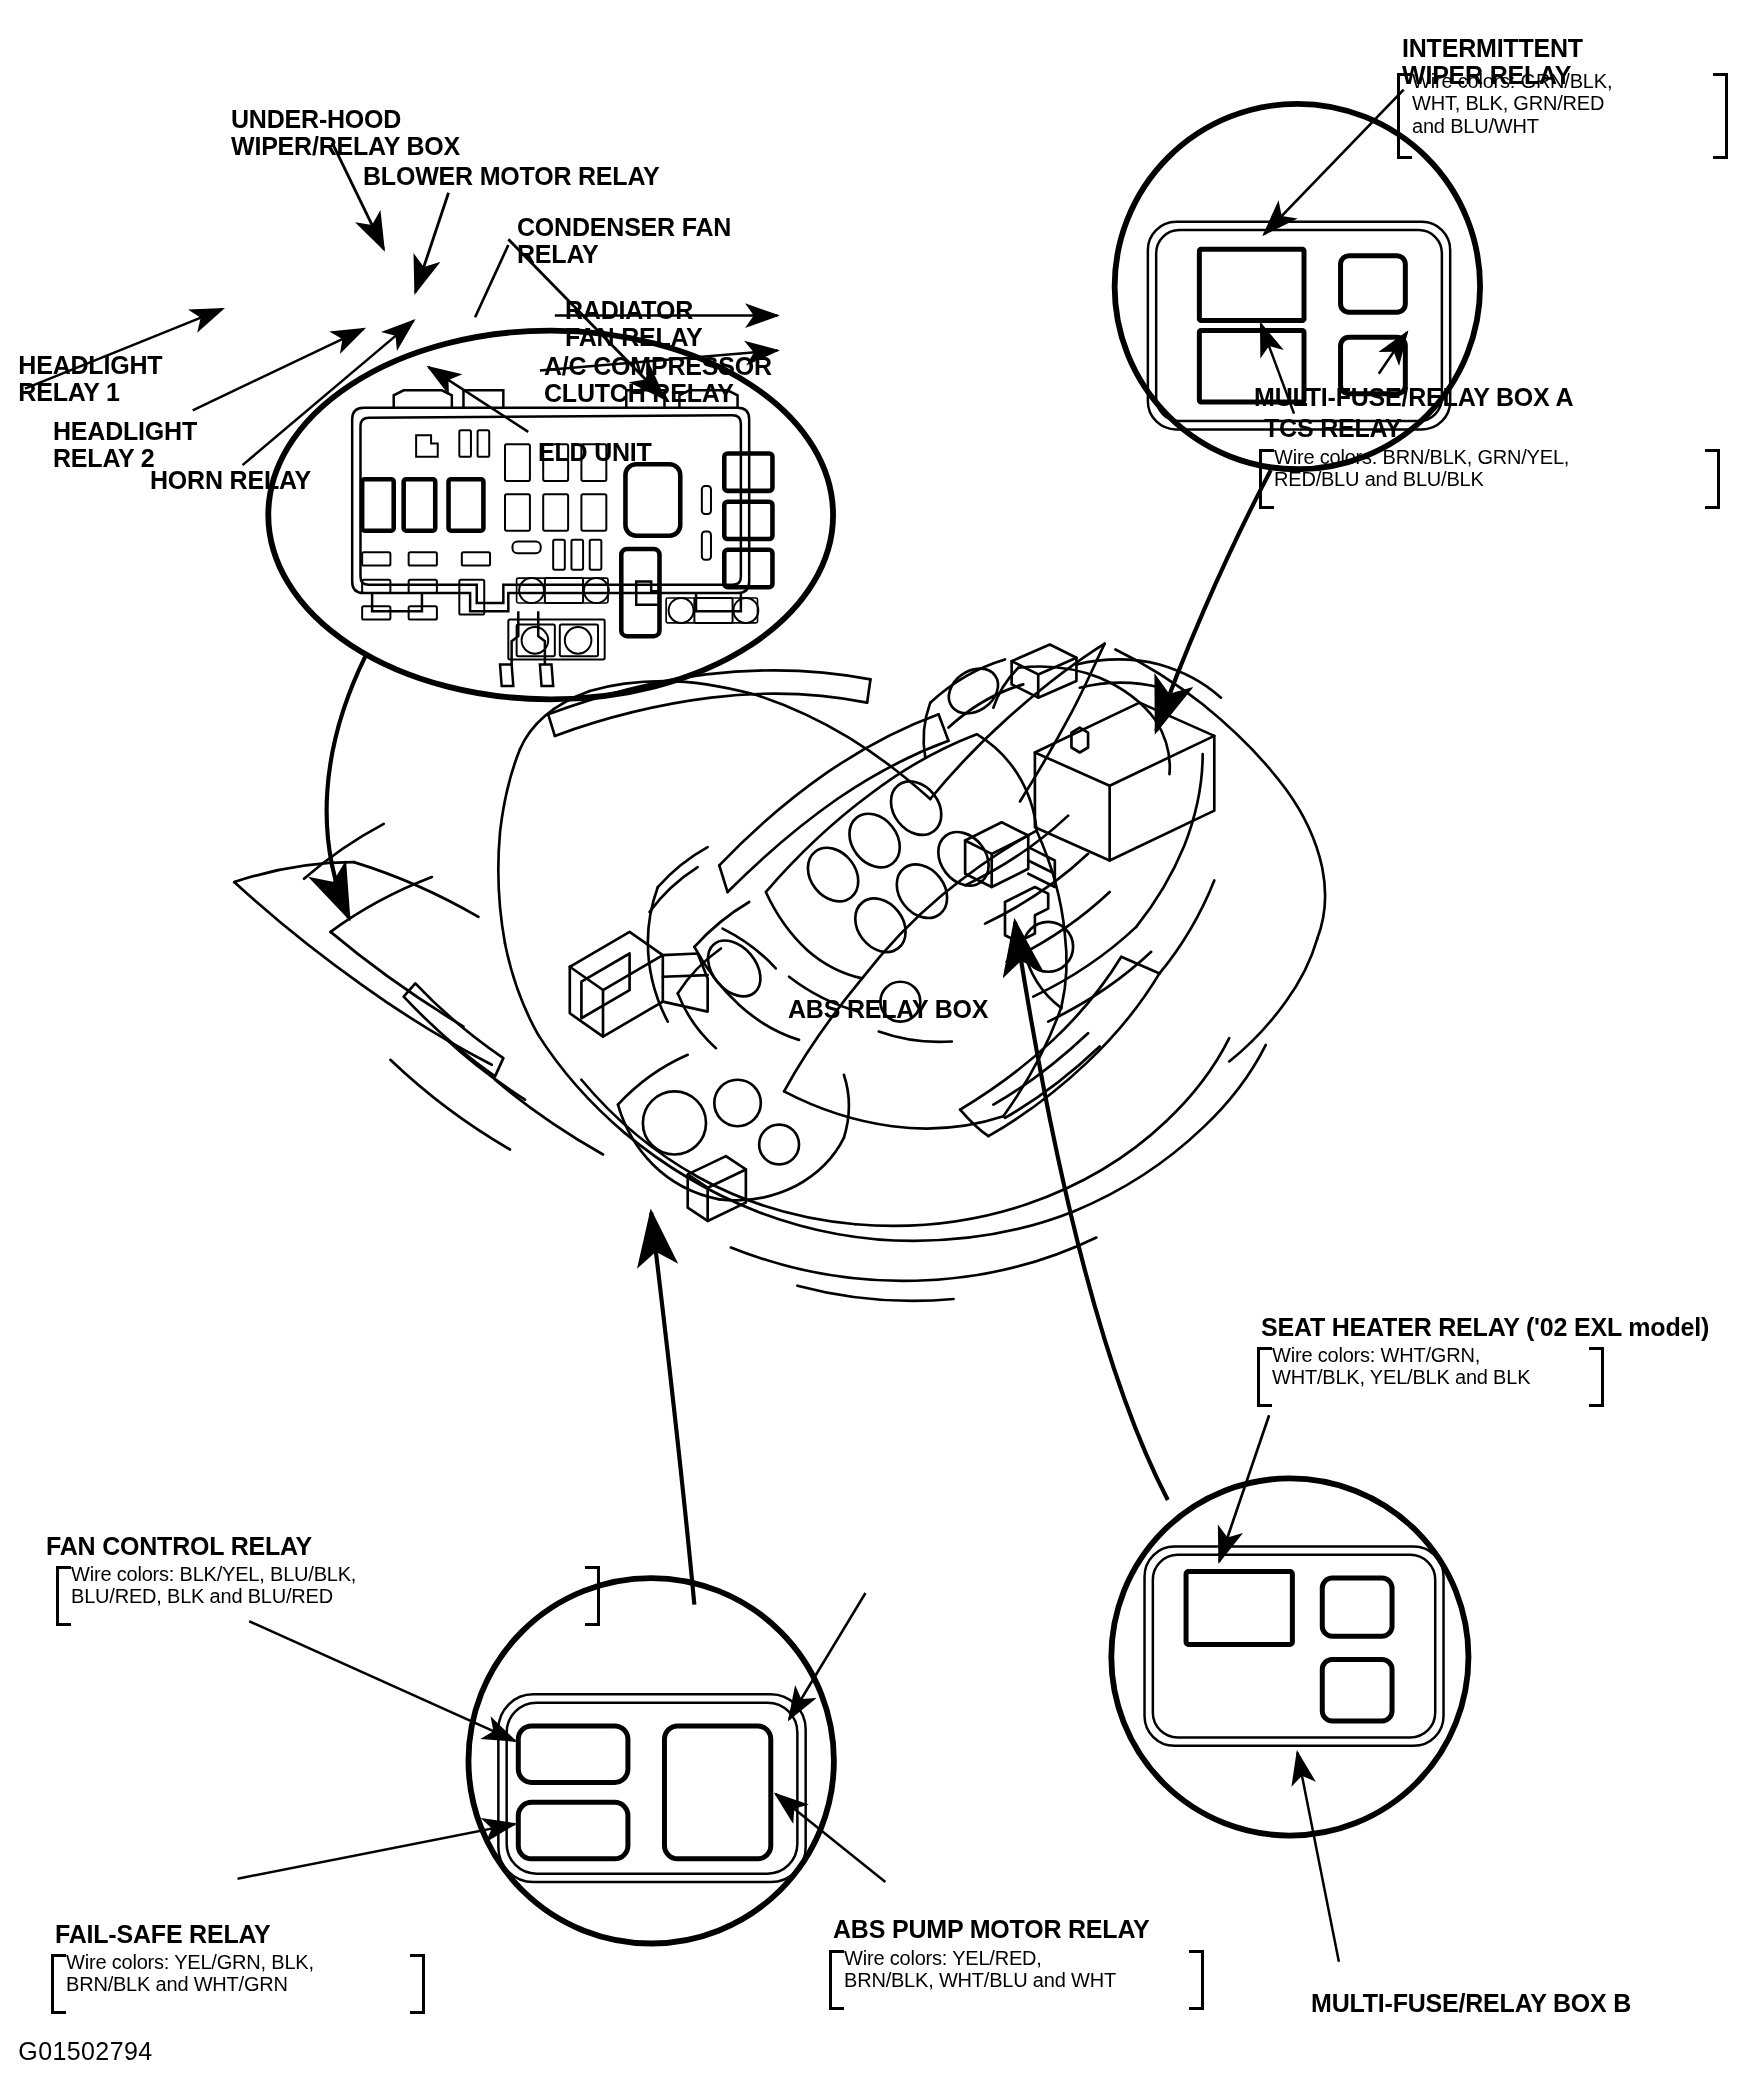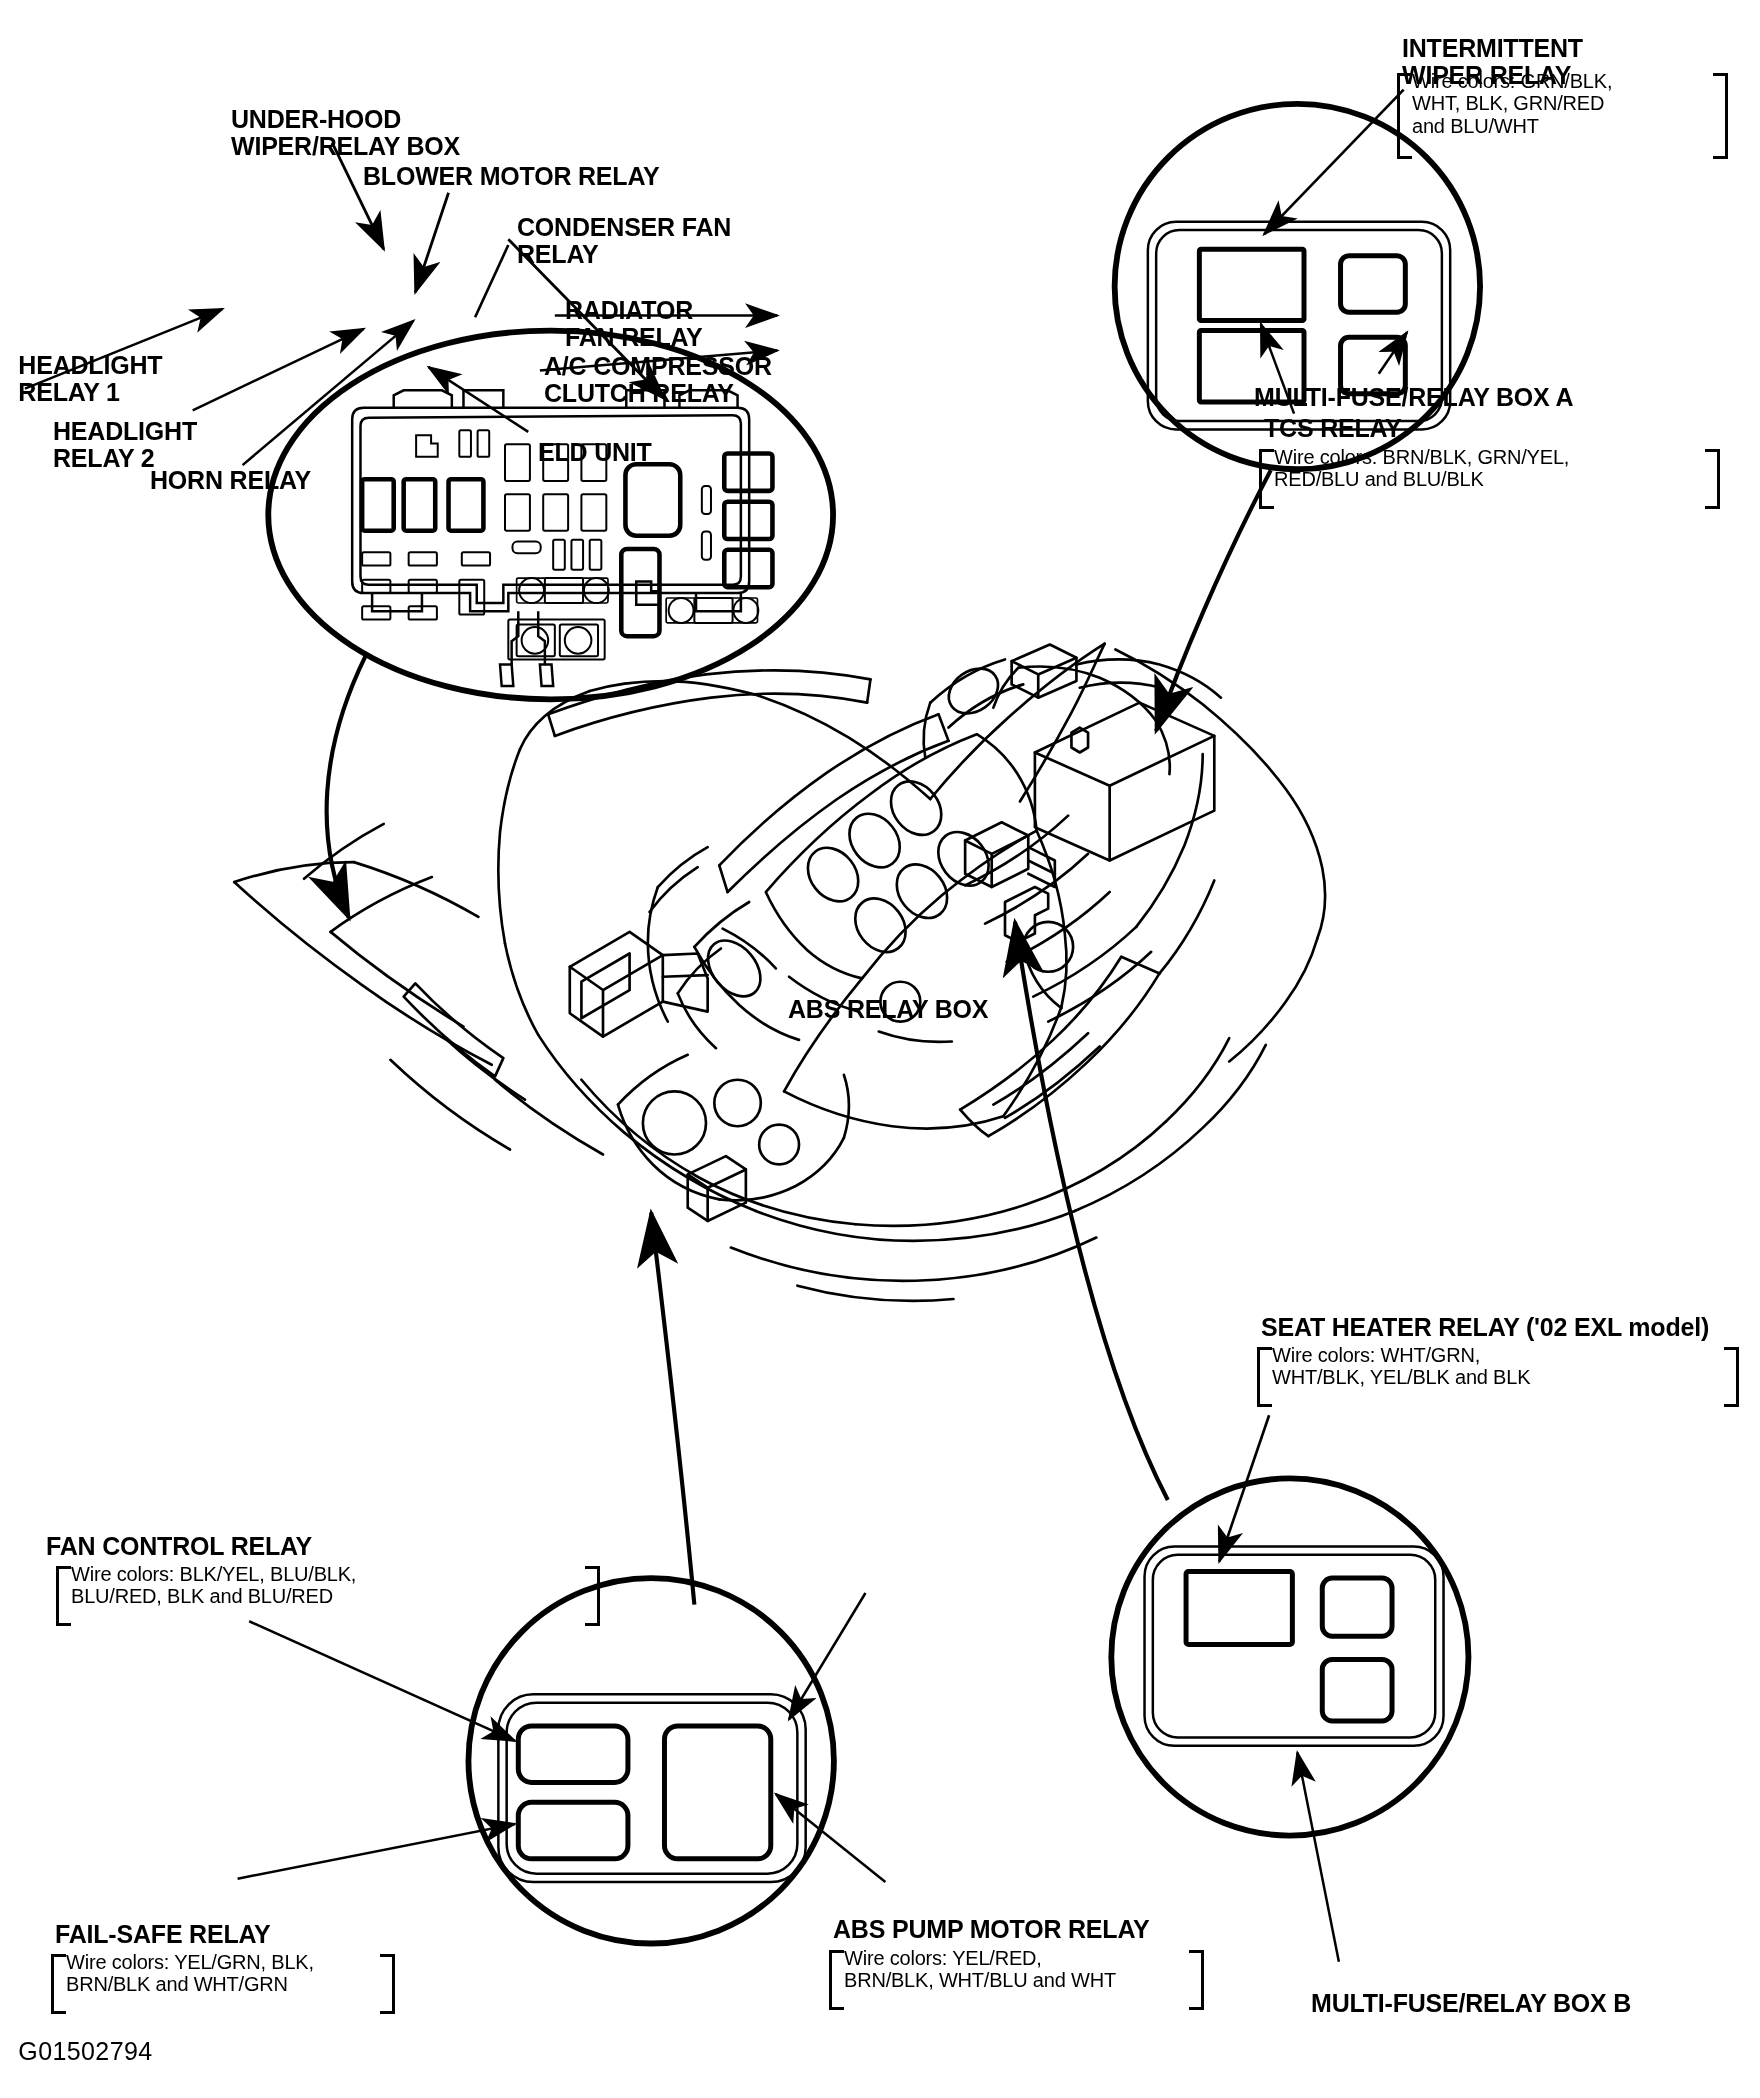--- a/index.html
+++ b/index.html
@@ -368,37 +368,37 @@
 
 <div class="lbl b" style="left:1264px;top:415px;">TCS RELAY</div>
 <div class="brkwrap" style="left:1259px;top:449px;width:461px;height:60px;">
   <span class="bk l"></span>
   <span class="bk r"></span>
   <span class="bt">Wire colors: BRN/BLK, GRN/YEL,
 RED/BLU and BLU/BLK</span>
 </div>
 
 <div class="lbl b" style="left:1261px;top:1314px;">SEAT HEATER RELAY ('02 EXL model)</div>
-<div class="brkwrap" style="left:1257px;top:1347px;width:482px;height:60px;">
+<div class="brkwrap" style="left:1257px;top:1347px;width:347px;height:60px;">
   <span class="bk l"></span>
   <span class="bk r"></span>
   <span class="bt">Wire colors: WHT/GRN,
 WHT/BLK, YEL/BLK and BLK</span>
 </div>
 
 <div class="lbl b" style="left:46px;top:1533px;">FAN CONTROL RELAY</div>
 <div class="brkwrap" style="left:56px;top:1566px;width:544px;height:60px;">
   <span class="bk l"></span>
   <span class="bk r"></span>
   <span class="bt">Wire colors: BLK/YEL, BLU/BLK,
 BLU/RED, BLK and BLU/RED</span>
 </div>
 
 <div class="lbl b" style="left:55px;top:1921px;">FAIL-SAFE RELAY</div>
-<div class="brkwrap" style="left:51px;top:1954px;width:344px;height:60px;">
+<div class="brkwrap" style="left:51px;top:1954px;width:374px;height:60px;">
   <span class="bk l"></span>
   <span class="bk r"></span>
   <span class="bt">Wire colors: YEL/GRN, BLK,
 BRN/BLK and WHT/GRN</span>
 </div>
 
 <div class="lbl b" style="left:833px;top:1916px;">ABS PUMP MOTOR RELAY</div>
 <div class="brkwrap" style="left:829px;top:1950px;width:375px;height:60px;">
   <span class="bk l"></span>
   <span class="bk r"></span>

